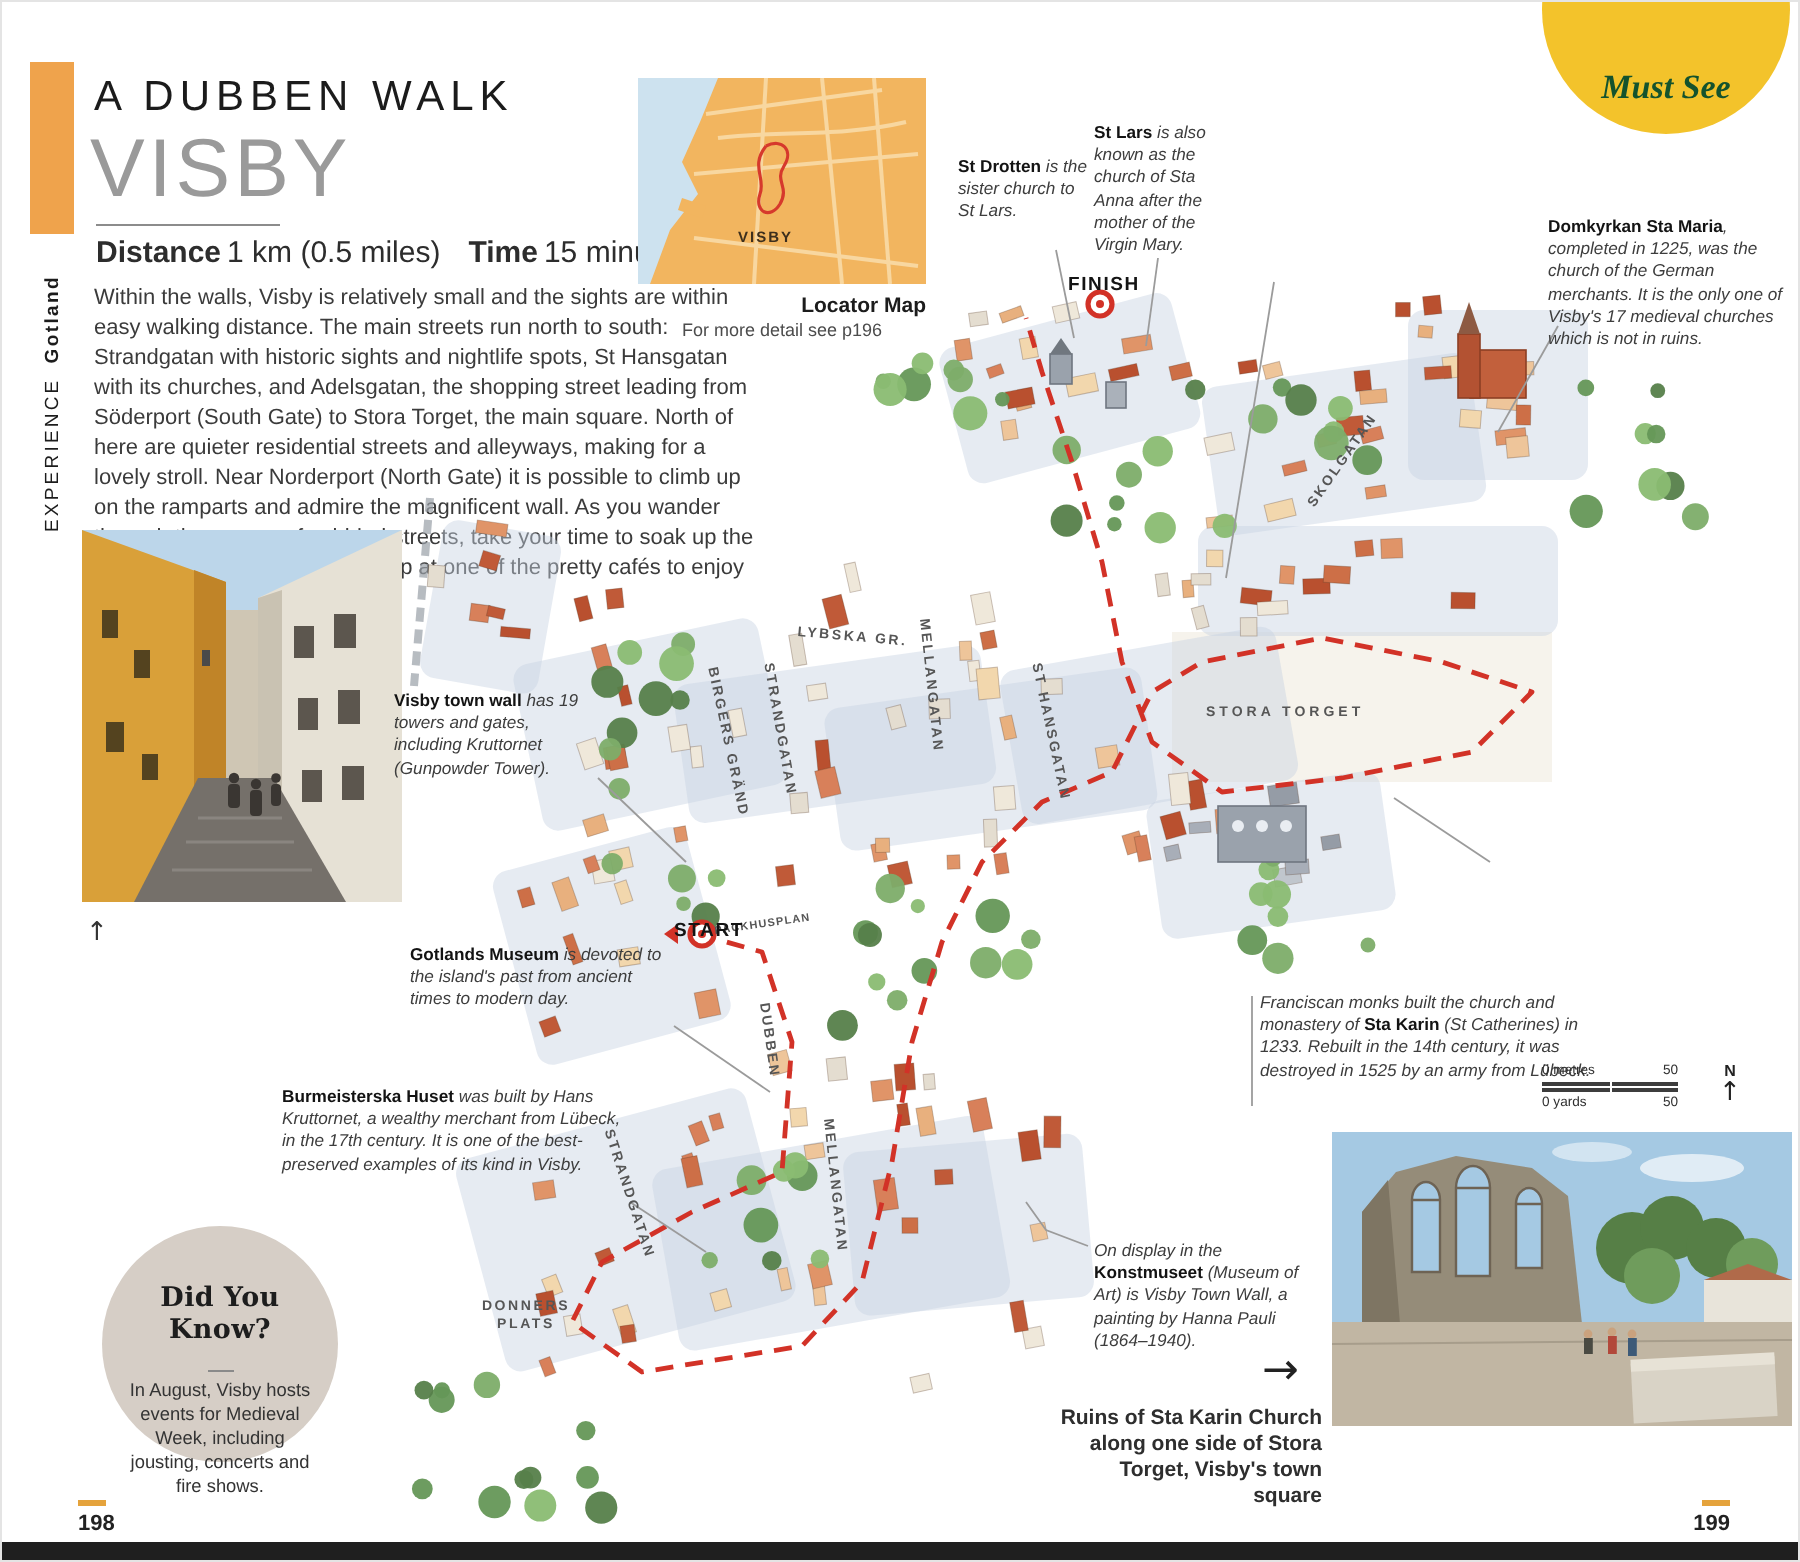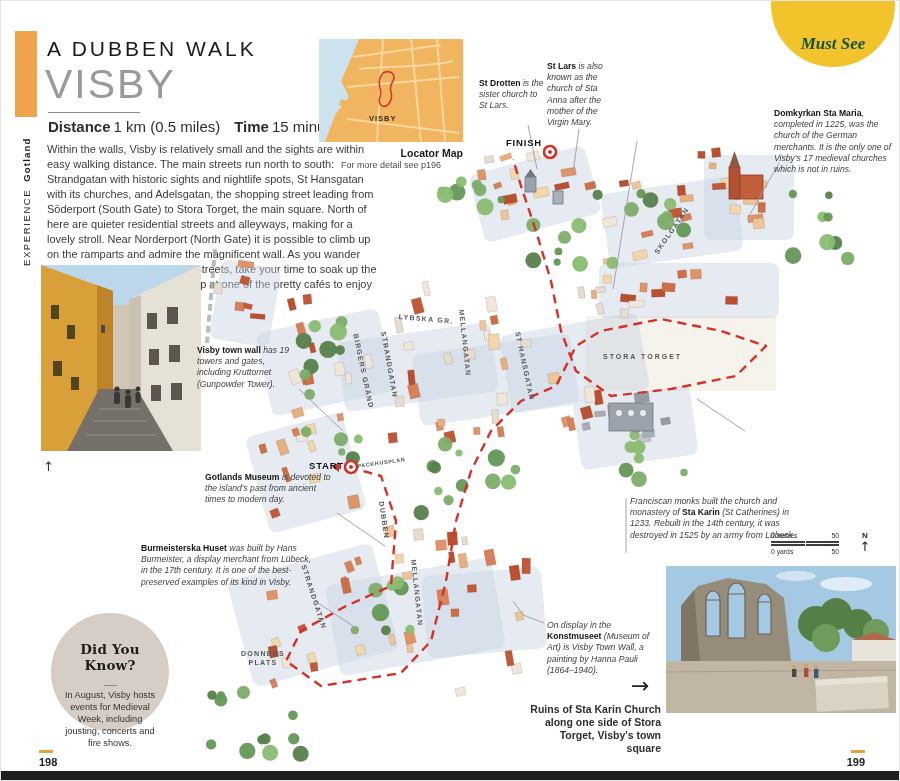--- a/index.html
+++ b/index.html
@@ -40,21 +40,21 @@
        text-align:center;box-sizing:border-box;padding:16px 10px 0 10px;}
   .dyk h3{margin:12px;font-family:"DejaVu Serif",serif;font-size:13.5px;color:#1d1d1d;letter-spacing:0.2px;}
   .dyk .mini-rule{width:13px;height:1px;background:#8a8a8a;margin:3px auto 4px auto;}
   .dyk p{margin:0;font-size:9.2px;line-height:1.3;color:#333;font-weight:500;}
   
   .map-svg{position:absolute;left:200px;top:120px;width:700px;height:650px;}
   .overlay-svg{position:absolute;left:0;top:0;width:900px;height:781px;pointer-events:none;}
   .street-label{position:absolute;font-size:7px;letter-spacing:1.3px;color:#565656;font-weight:600;white-space:nowrap;transform-origin:0 0;}
   .street-label.small{font-size:5.5px;letter-spacing:0.6px;}
   .street-label.wrap{white-space:normal;text-align:center;line-height:1.3;}
-  .pt-label{position:absolute;font-size:9.5px;font-weight:700;letter-spacing:0.8px;color:#141414;}
+  .pt-label{position:absolute;font-size:9.5px;font-weight:700;letter-spacing:0.8px;color:#141414;margin-left:28px;}
   
   .co{position:absolute;font-size:8.6px;line-height:1.3;color:#3d3d3d;}
   .co .it{font-style:italic;}
   .co b{font-weight:700;color:#131313;font-style:normal;}
   .ra{text-align:left;margin-top:10px;}
   
   .scale{position:absolute;left:770px;top:531px;width:68px;font-size:6.8px;color:#2f2f2f;}
   .scale .row{display:flex;justify-content:space-between;line-height:1.1;}
   .scale .bars{margin:2px 0;}
   .scale .bar{height:2px;background:#3d3d3d;position:relative;margin-bottom:1px;}
@@ -475,21 +475,21 @@
   <div class="co" style="left:773px;top:69px;width:118px;margin-top:38px;">
     <b>Domkyrkan Sta Maria</b><span class="it">, completed in 1225, was the church of the German merchants. It is the only one of Visby's 17 medieval churches which is not in ruins.</span>
   </div>
   <div class="co ra" style="left:196px;top:334px;width:100px;">
     <b>Visby town wall</b><span class="it"> has 19 towers and gates, including Kruttornet (Gunpowder Tower).</span>
   </div>
   <div class="co ra" style="left:204px;top:461px;width:130px;">
     <b>Gotlands Museum</b><span class="it"> is devoted to the island's past from ancient times to modern day.</span>
   </div>
   <div class="co ra" style="left:140px;top:532px;width:172px;">
-    <b>Burmeisterska Huset</b><span class="it"> was built by Hans Burmeister, a display merchant from Lübeck, in the 17th century. It is one of the best-preserved examples of its kind in Visby.</span>
+    <b>Burmeisterska Huset</b><span class="it"> was built by Hans Kruttornet, a wealthy merchant from Lübeck, in the 17th century. It is one of the best-preserved examples of its kind in Visby.</span>
   </div>
   <div class="co" style="left:629px;top:495px;width:168px;">
     <span class="it">Franciscan monks built the church and monastery of </span><b>Sta Karin</b><span class="it"> (St Catherines) in 1233. Rebuilt in the 14th century, it was destroyed in 1525 by an army from Lübeck.</span>
   </div>
   <div class="co" style="left:546px;top:619px;width:105px;">
     <span class="it">On display in the </span><b>Konstmuseet</b><span class="it"> (Museum of Art) is Visby Town Wall, a painting by Hanna Pauli (1864–1940).</span>
   </div>
 
   <div class="scale">
     <div class="row">

